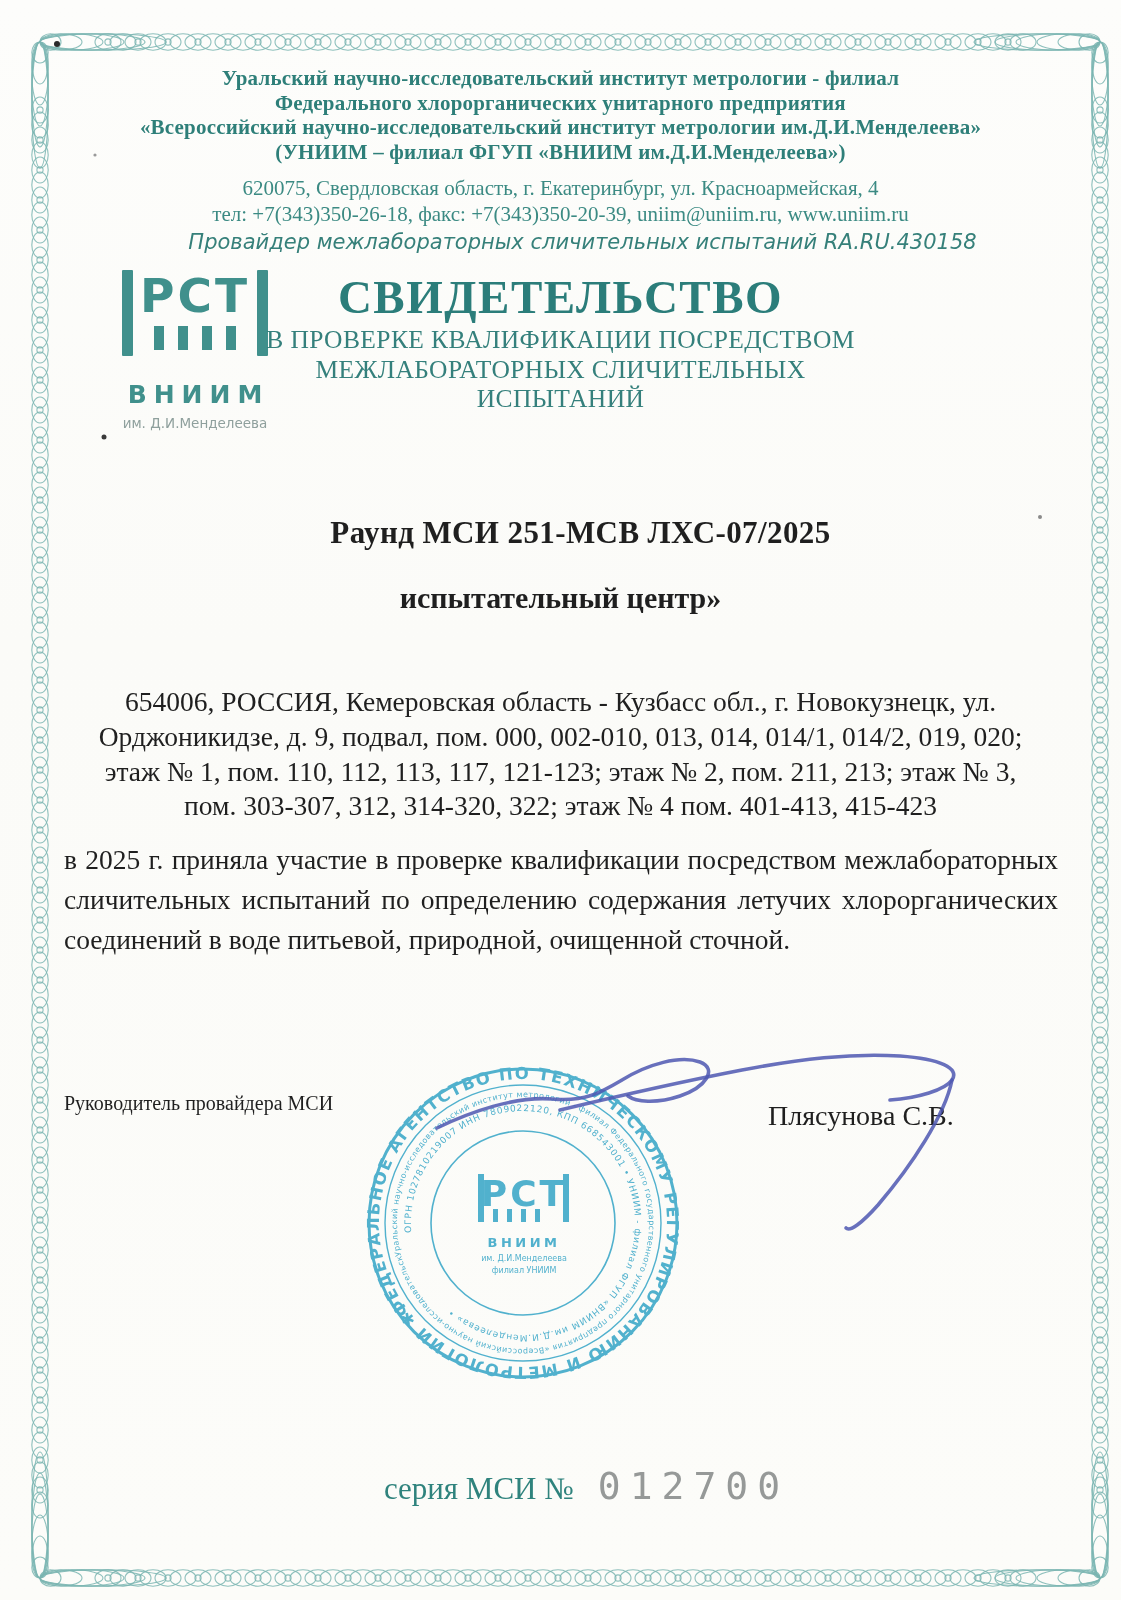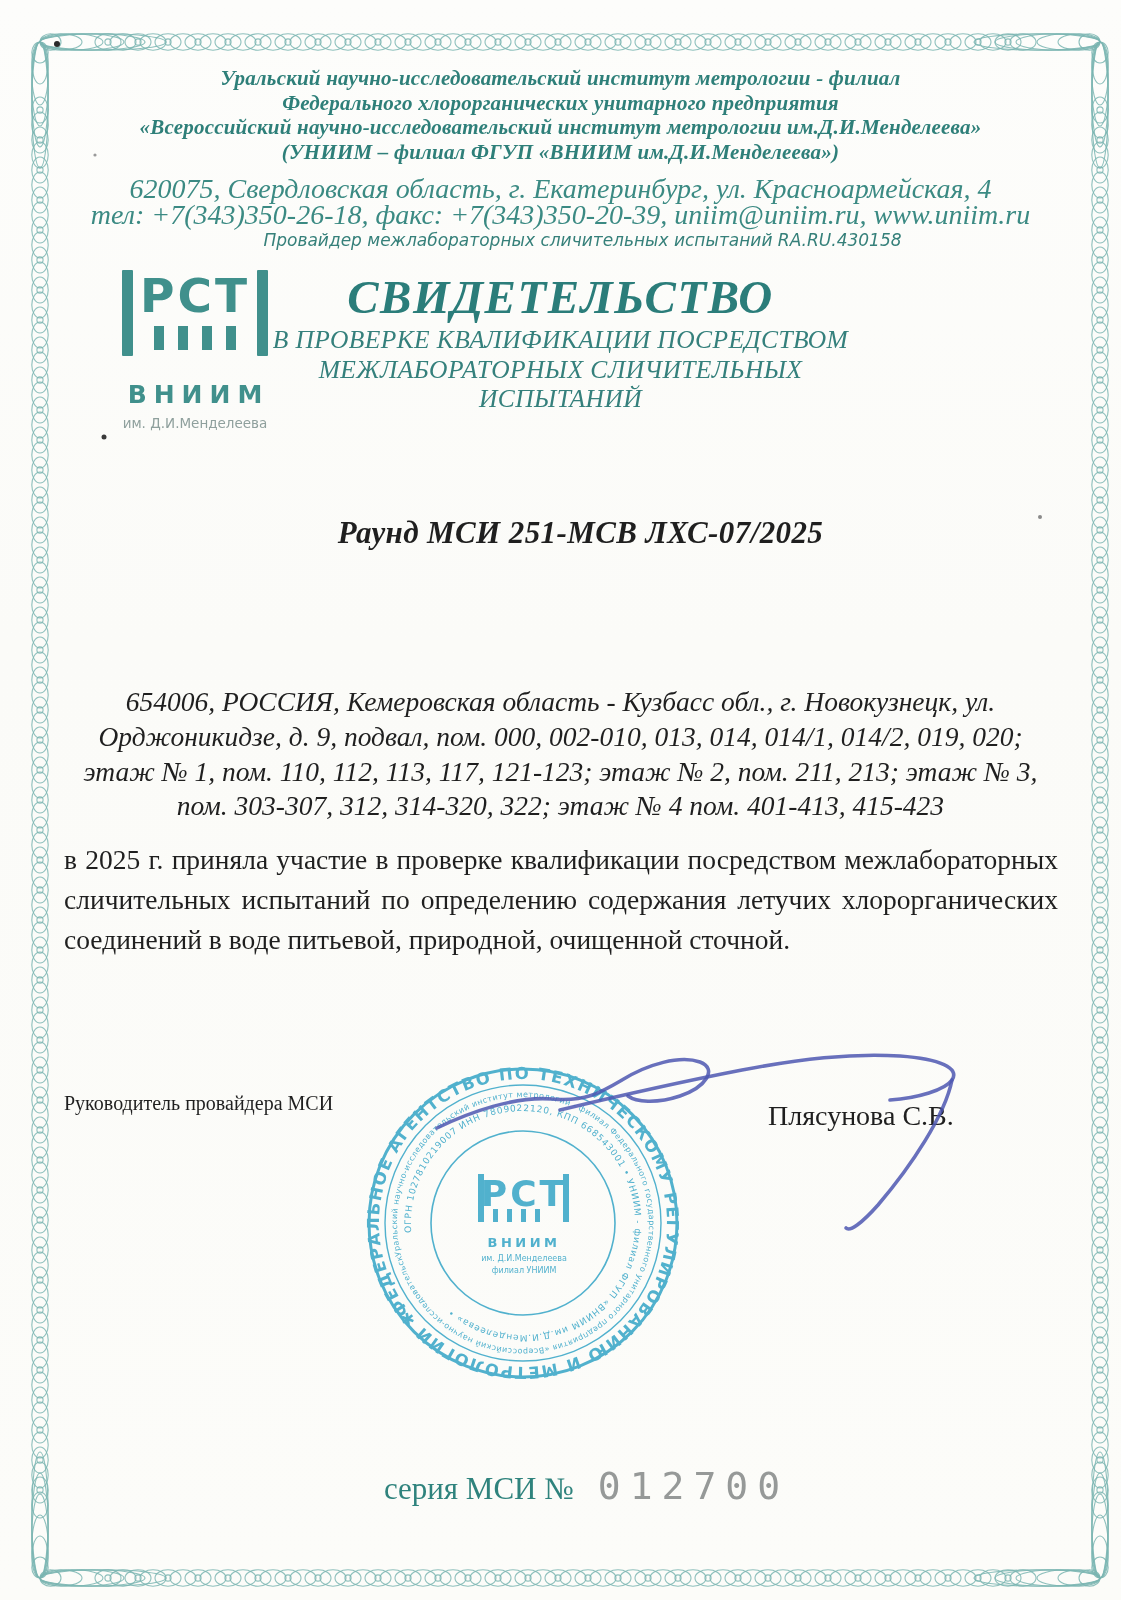--- a/index.html
+++ b/index.html
@@ -5,30 +5,30 @@
   html,body{margin:0;padding:0;background:#e9e9e7;}
   .page{
     position:relative; width:1121px; height:1600px; margin:0 auto;
     background:linear-gradient(180deg,#fdfdfb 0%, #fbfbf8 40%, #fcfcf9 100%);
     overflow:hidden;
     font-family:"Liberation Serif", serif;
     color:#1f1f1f;
   }
   svg{display:block;}
   .abs{position:absolute;}
-  .cw{left:0;right:0;text-align:center;font-style:italic;}
+  .cw{left:0;right:0;text-align:center;}
 
   
   #border-svg{position:absolute;inset:0;pointer-events:none;}
   #border-svg ellipse,#border-svg circle{fill:none;stroke:#7ab5b2;stroke-width:1.1;opacity:.85;}
 
   
   .hdr{top:66px;font-weight:bold;font-size:21px;line-height:24.5px;color:#2e7f79;letter-spacing:.2px;}
-  .contact{top:176px;font-size:28px;line-height:25.5px;color:#3b8a83;}
-  .provider{top:230px;font-family:"DejaVu Sans",sans-serif;font-style:italic;font-size:17px;color:#36807a;margin-left:44px;}
+  .contact{top:176px;font-size:21px;line-height:25.5px;color:#3b8a83;}
+  .provider{top:230px;font-family:"DejaVu Sans",sans-serif;font-style:italic;font-size:21px;color:#36807a;margin-left:44px;}
 
   
   .logo{left:116px;top:270px;width:158px;text-align:center;}
   .logo-mark{display:flex;justify-content:center;align-items:stretch;height:86px;}
   .logo-bar{width:11px;background:#40908c;border-radius:1px;}
   .logo-mid{display:flex;flex-direction:column;align-items:center;margin:0 7px;}
   .logo-rst{font-family:"DejaVu Sans",sans-serif;font-weight:bold;font-size:47px;line-height:52px;
             letter-spacing:3px;color:#40908c;}
   .logo-dashes{display:flex;gap:14px;margin-top:4px;}
   .logo-dashes span{width:10px;height:24px;background:#40908c;display:block;}
@@ -633,20 +633,21 @@
   <div class="abs cw title-main">СВИДЕТЕЛЬСТВО</div>
   <div class="abs cw title-subs">
     <div>В ПРОВЕРКЕ КВАЛИФИКАЦИИ ПОСРЕДСТВОМ</div>
     <div>МЕЖЛАБОРАТОРНЫХ СЛИЧИТЕЛЬНЫХ</div>
     <div>ИСПЫТАНИЙ</div>
   </div>
 
   <div class="abs cw round">Раунд МСИ 251-МСВ ЛХС-07/2025</div>
 
   <div class="abs cw labname">
+    <div>испытательный центр»</div>
   </div>
 
   <div class="abs cw labaddr">
     <div>654006, РОССИЯ, Кемеровская область - Кузбасс обл., г. Новокузнецк, ул.</div>
     <div>Орджоникидзе, д. 9, подвал, пом. 000, 002-010, 013, 014, 014/1, 014/2, 019, 020;</div>
     <div>этаж № 1, пом. 110, 112, 113, 117, 121-123; этаж № 2, пом. 211, 213; этаж № 3,</div>
     <div>пом. 303-307, 312, 314-320, 322; этаж № 4 пом. 401-413, 415-423</div>
   </div>
 
   <div class="abs statement">

